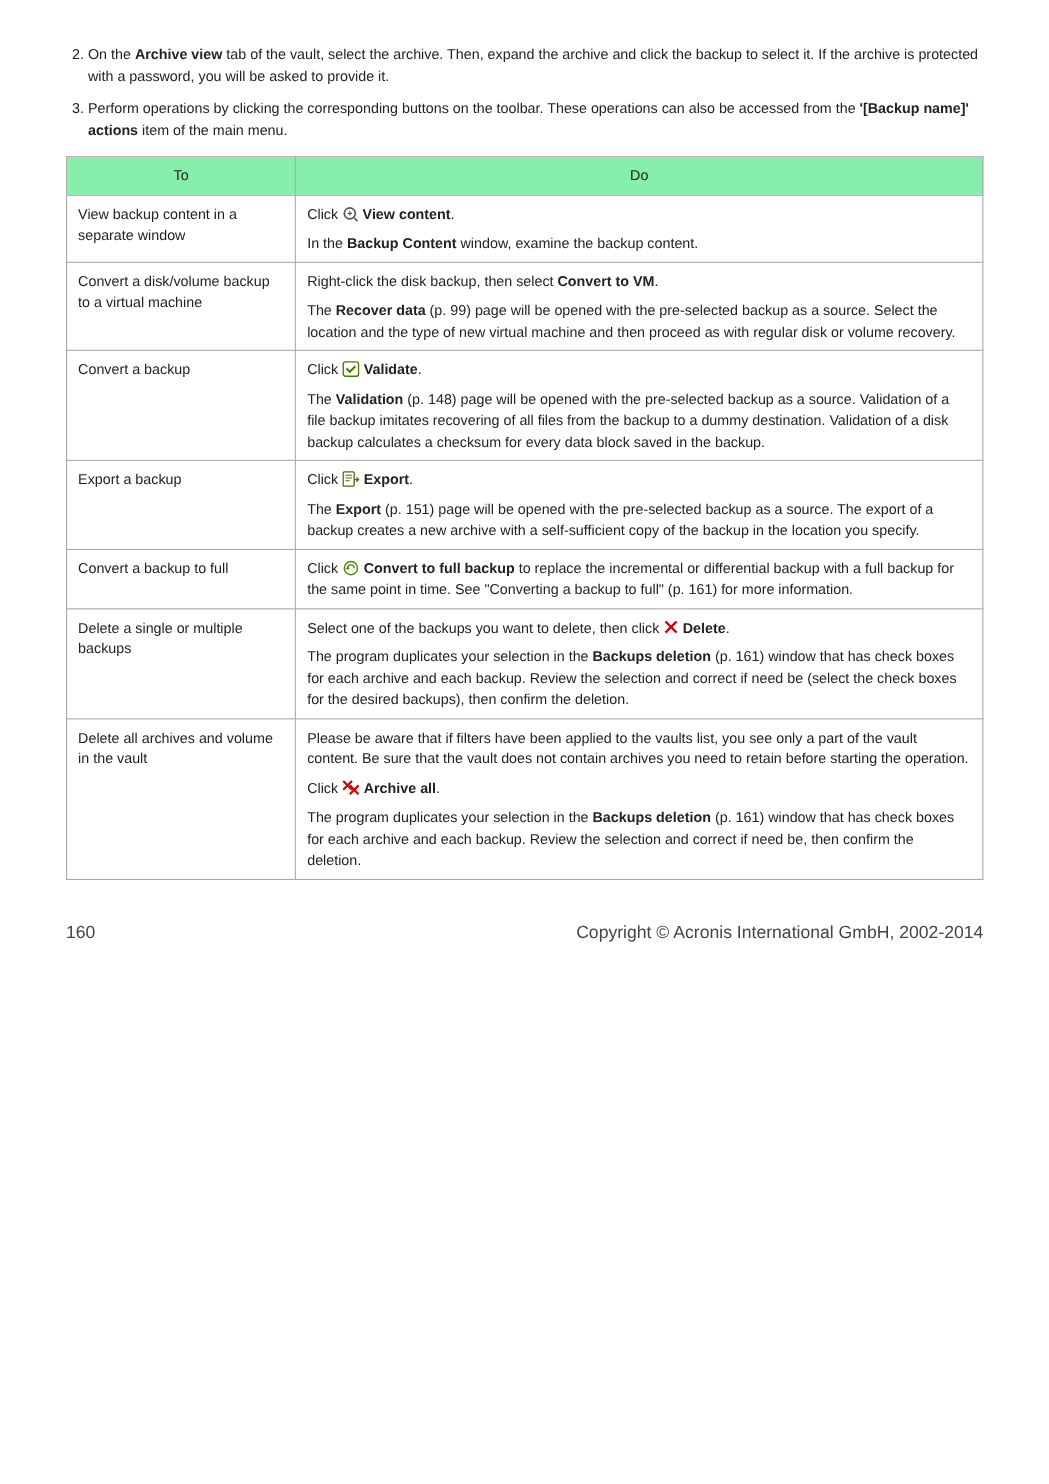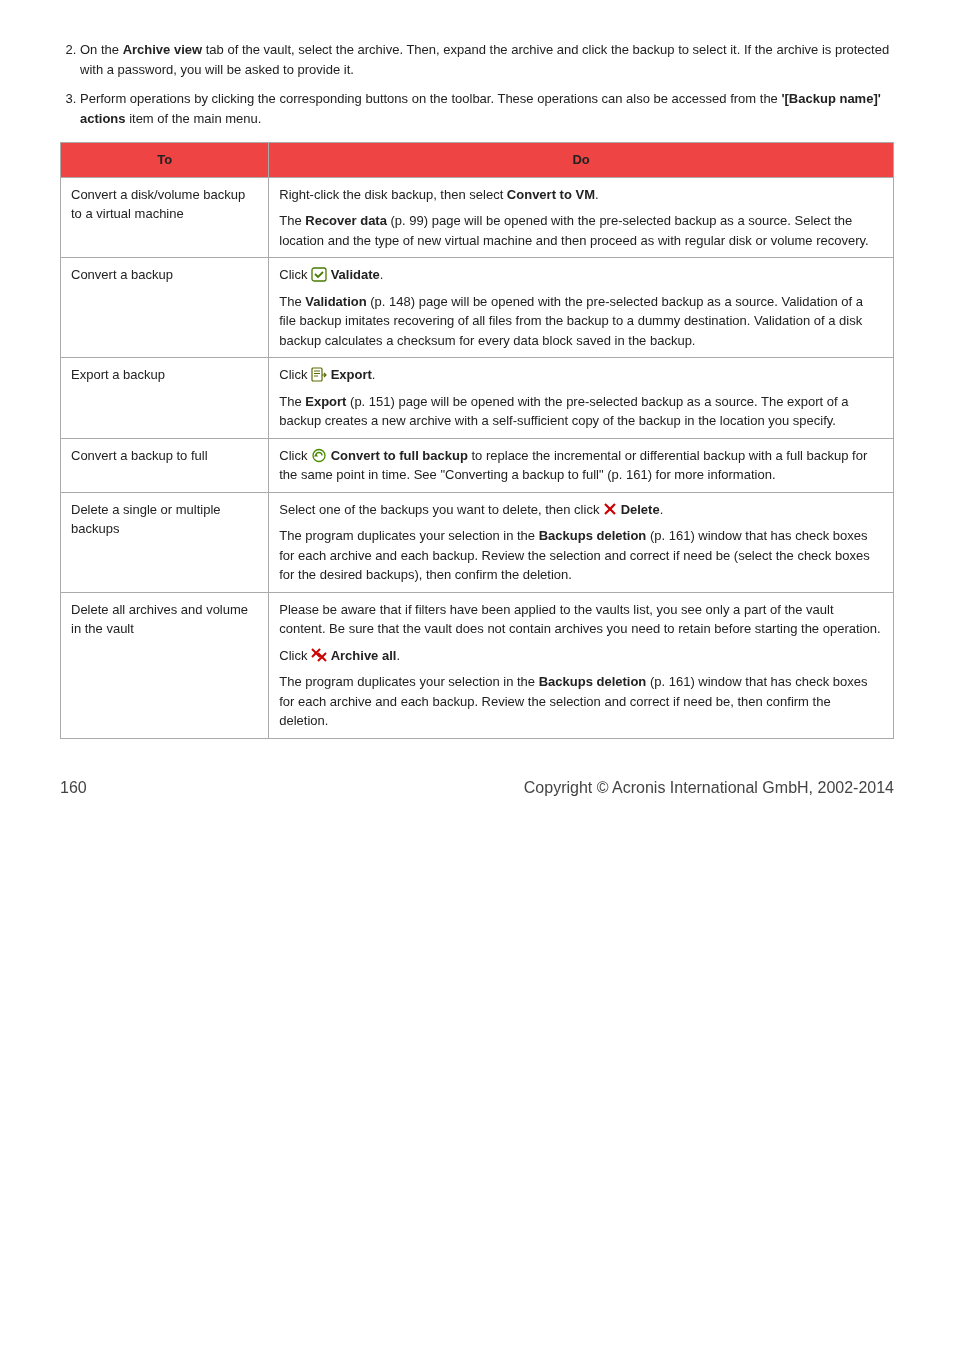--- a/index.html
+++ b/index.html
@@ -33,22 +33,22 @@
       border-collapse: collapse;
       margin-bottom: 30px;
     }
     table th, table td {
       border: 1px solid #aaa;
       padding: 7px 10px;
       vertical-align: top;
       line-height: 1.5;
     }
     table th {
-      background: #ef4444;
-      font-weight: bold;
+      background: #86efac;
+      font-weight: normal;
       font-size: 13px;
     }
     table td:first-child {
       width: 25%;
       font-size: 13px;
     }
     table td:last-child {
       width: 75%;
     }
     .do-cell p {
@@ -92,20 +92,35 @@
 
   <table>
     <thead>
       <tr>
         <th>To</th>
         <th>Do</th>
       </tr>
     </thead>
     <tbody>
 
+      <tr>
+        <td>View backup content in a separate window</td>
+        <td class="do-cell">
+          <p>Click
+            <svg class="svg-icon" width="15" height="15" viewBox="0 0 15 15">
+              <circle cx="7" cy="7" r="5" fill="none" stroke="#555" stroke-width="1.5"></circle>
+              <line x1="11" y1="11" x2="14" y2="14" stroke="#555" stroke-width="1.5"></line>
+              <line x1="5" y1="7" x2="9" y2="7" stroke="#555" stroke-width="1"></line>
+              <line x1="7" y1="5" x2="7" y2="9" stroke="#555" stroke-width="1"></line>
+            </svg>
+            <b>View content</b>.
+          </p>
+          <p>In the <b>Backup Content</b> window, examine the backup content.</p>
+        </td>
+      </tr>
 
 
       <tr>
         <td>Convert a disk/volume backup to a virtual machine</td>
         <td class="do-cell">
           <p>Right-click the disk backup, then select <b>Convert to VM</b>.</p>
           <p>The <b>Recover data</b> (p. 99) page will be opened with the pre-selected backup as a source. Select the location and the type of new virtual machine and then proceed as with regular disk or volume recovery.</p>
         </td>
       </tr>
 

